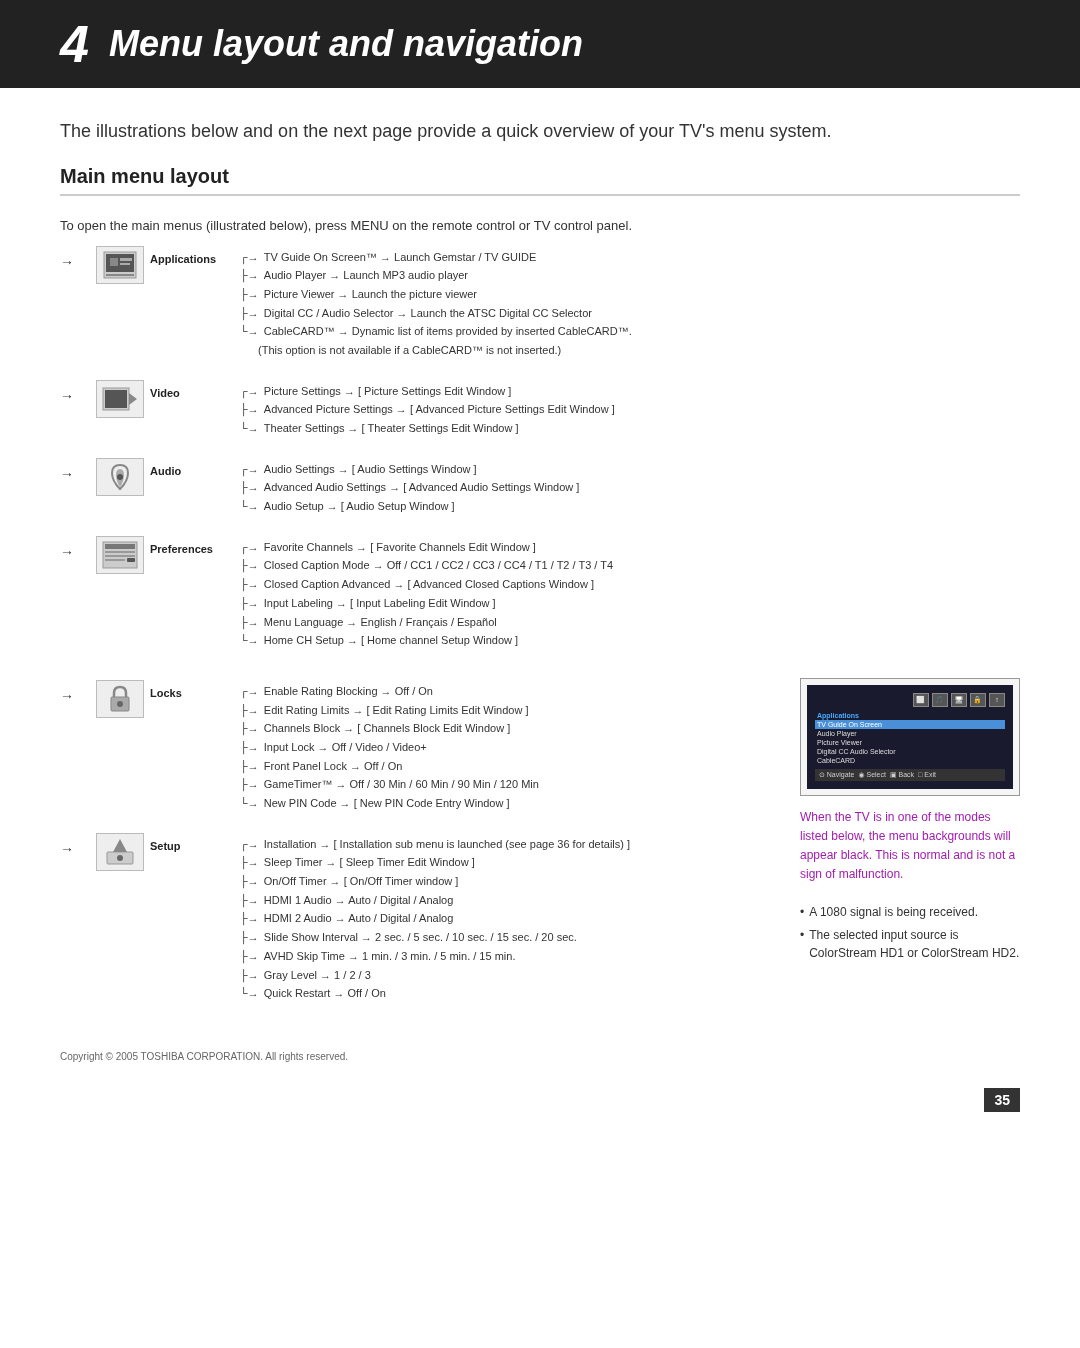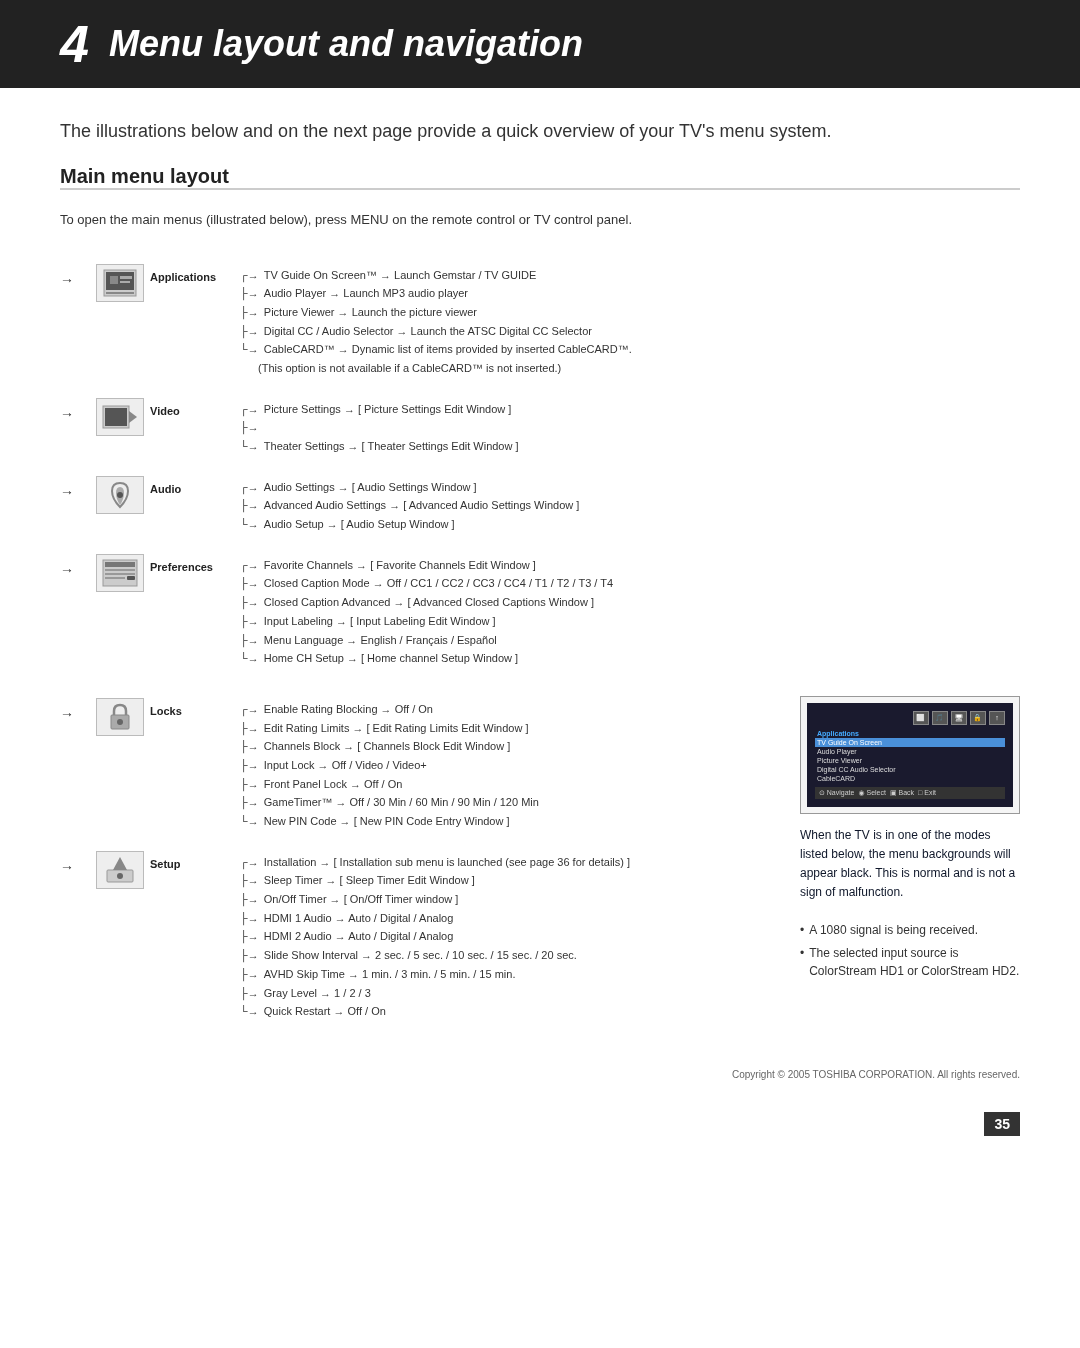--- a/index.html
+++ b/index.html
@@ -52,32 +52,33 @@
       font-size: 18px;
       color: #333;
       margin-bottom: 20px;
       line-height: 1.5;
     }
 
     
     .section-header {
       border-bottom: 2px solid #ccc;
       margin-bottom: 20px;
+      padding-bottom: 6px;
     }
 
     .section-title {
       font-size: 20px;
       font-weight: bold;
       color: #222;
     }
 
     .section-intro {
       font-size: 13px;
       color: #333;
-      margin-bottom: 32px;
+      margin-bottom: 8px;
       line-height: 1.5;
     }
 
     
     .menu-layout {
       display: flex;
       flex-direction: column;
       gap: 0px;
     }
 
@@ -222,21 +223,21 @@
       display: flex;
       gap: 4px;
       padding: 2px 4px;
       margin-top: 4px;
       font-size: 7px;
       color: #ccc;
     }
 
     .right-text {
       font-size: 12px;
-      color: #0f172a;
+      color: #a21caf;
       line-height: 1.6;
     }
 
     .bullet-item {
       display: flex;
       gap: 5px;
       margin-bottom: 5px;
       font-size: 12px;
       color: #333;
       line-height: 1.5;
@@ -253,25 +254,25 @@
       right: 60px;
       font-size: 14px;
       font-weight: bold;
       color: #fff;
       background: #333;
       padding: 4px 10px;
       margin-left: 8px;
     }
 
     .copyright {
-      text-align: right;
+      text-align: left;
       font-size: 10px;
       color: #666;
       margin-top: 30px;
-      margin-bottom: 16px;
+      margin-bottom: 10px;
     }
   </style>
 </head>
 <body>
 
 <div class="page-container">
 
   <div class="chapter-header">
     <span class="chapter-number">4</span>
     <span class="chapter-title">Menu layout and navigation</span>
@@ -345,20 +346,21 @@
       <div class="label-col">
         <span class="menu-label">Video</span>
       </div>
       <div class="items-col">
         <div class="menu-item-line">
             <span class="item-arrow">┌→</span>
             <span>Picture Settings → [ Picture Settings Edit Window ]</span>
           </div>
         <div class="menu-item-line">
             <span class="item-arrow">├→</span>
+            <span>Advanced Picture Settings → [ Advanced Picture Settings Edit Window ]</span>
           </div>
         <div class="menu-item-line">
             <span class="item-arrow">└→</span>
             <span>Theater Settings → [ Theater Settings Edit Window ]</span>
           </div>
       </div>
     </div>
 
     <div class="menu-row">
       <div class="arrow-col">→</div>

